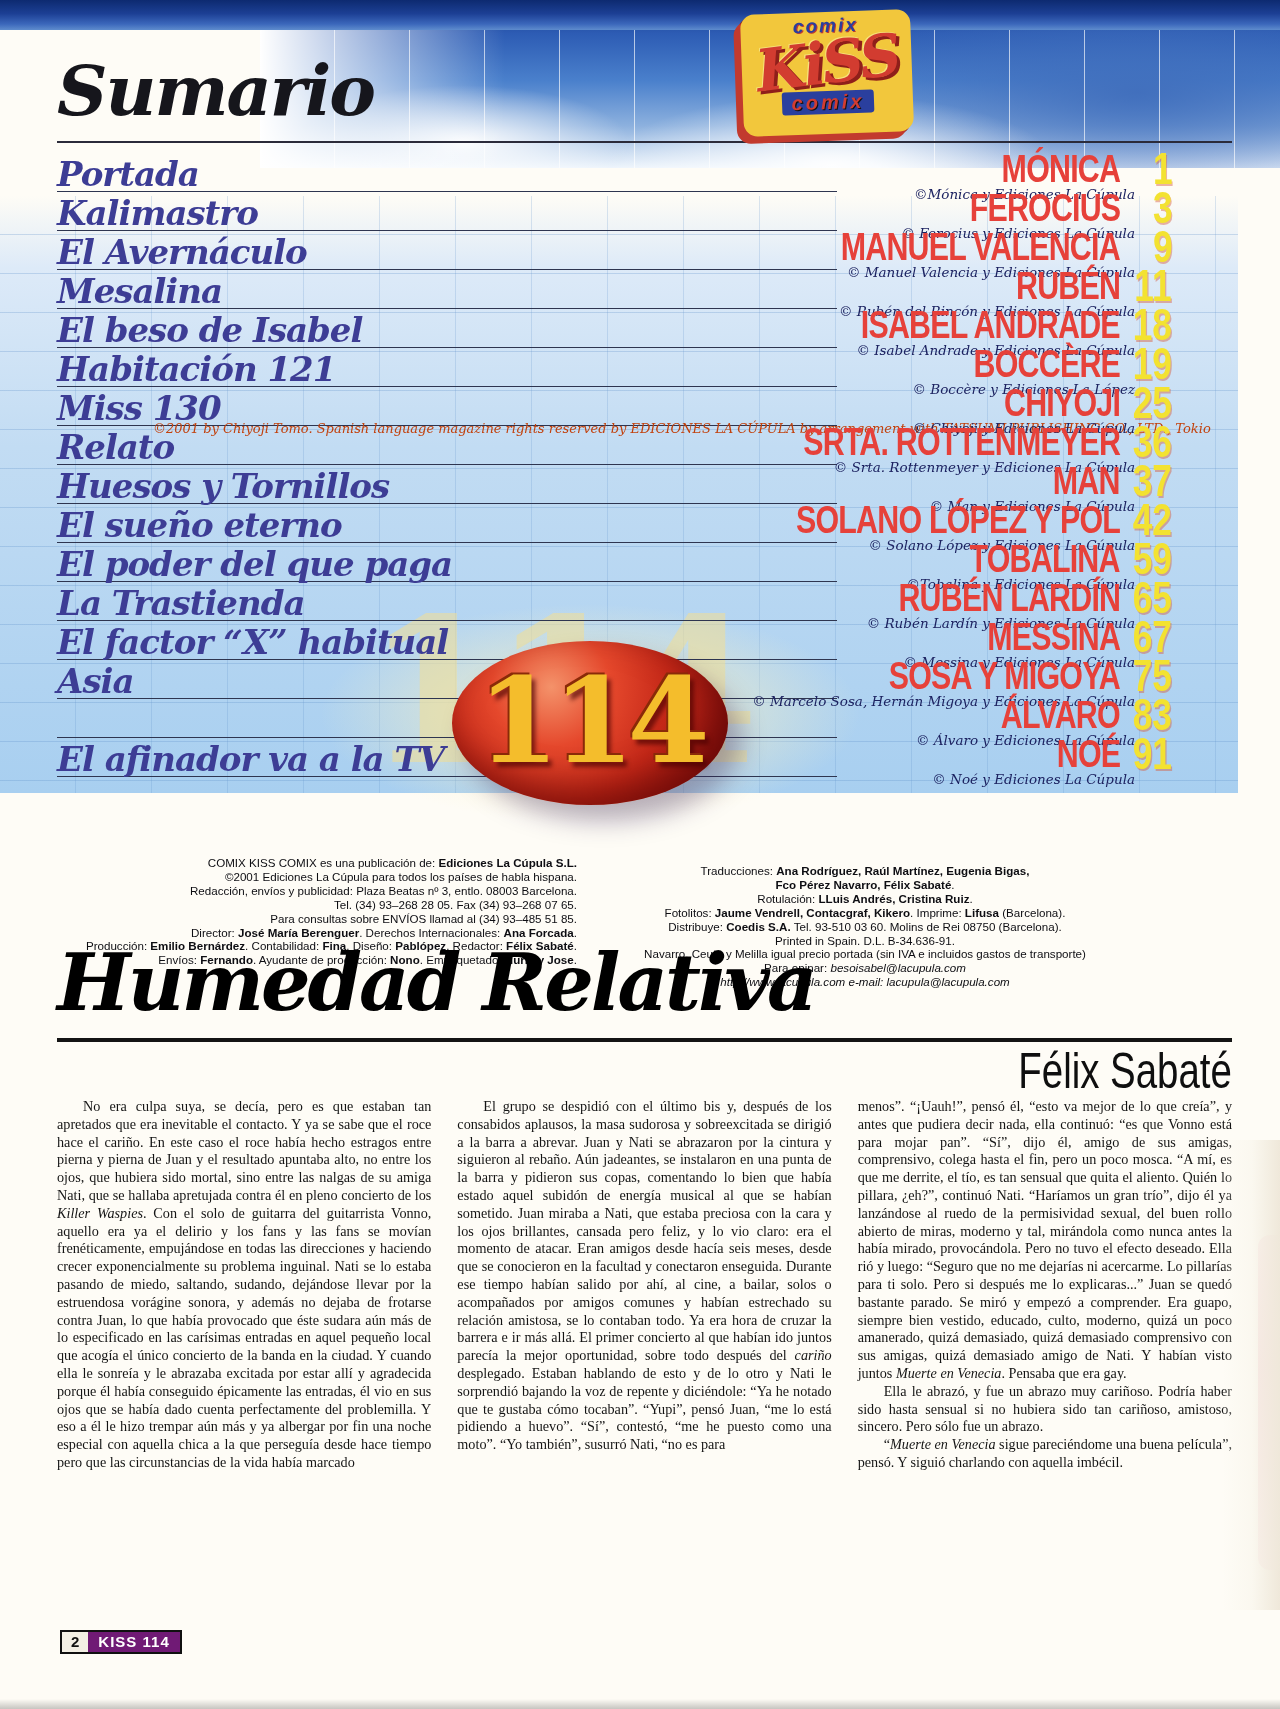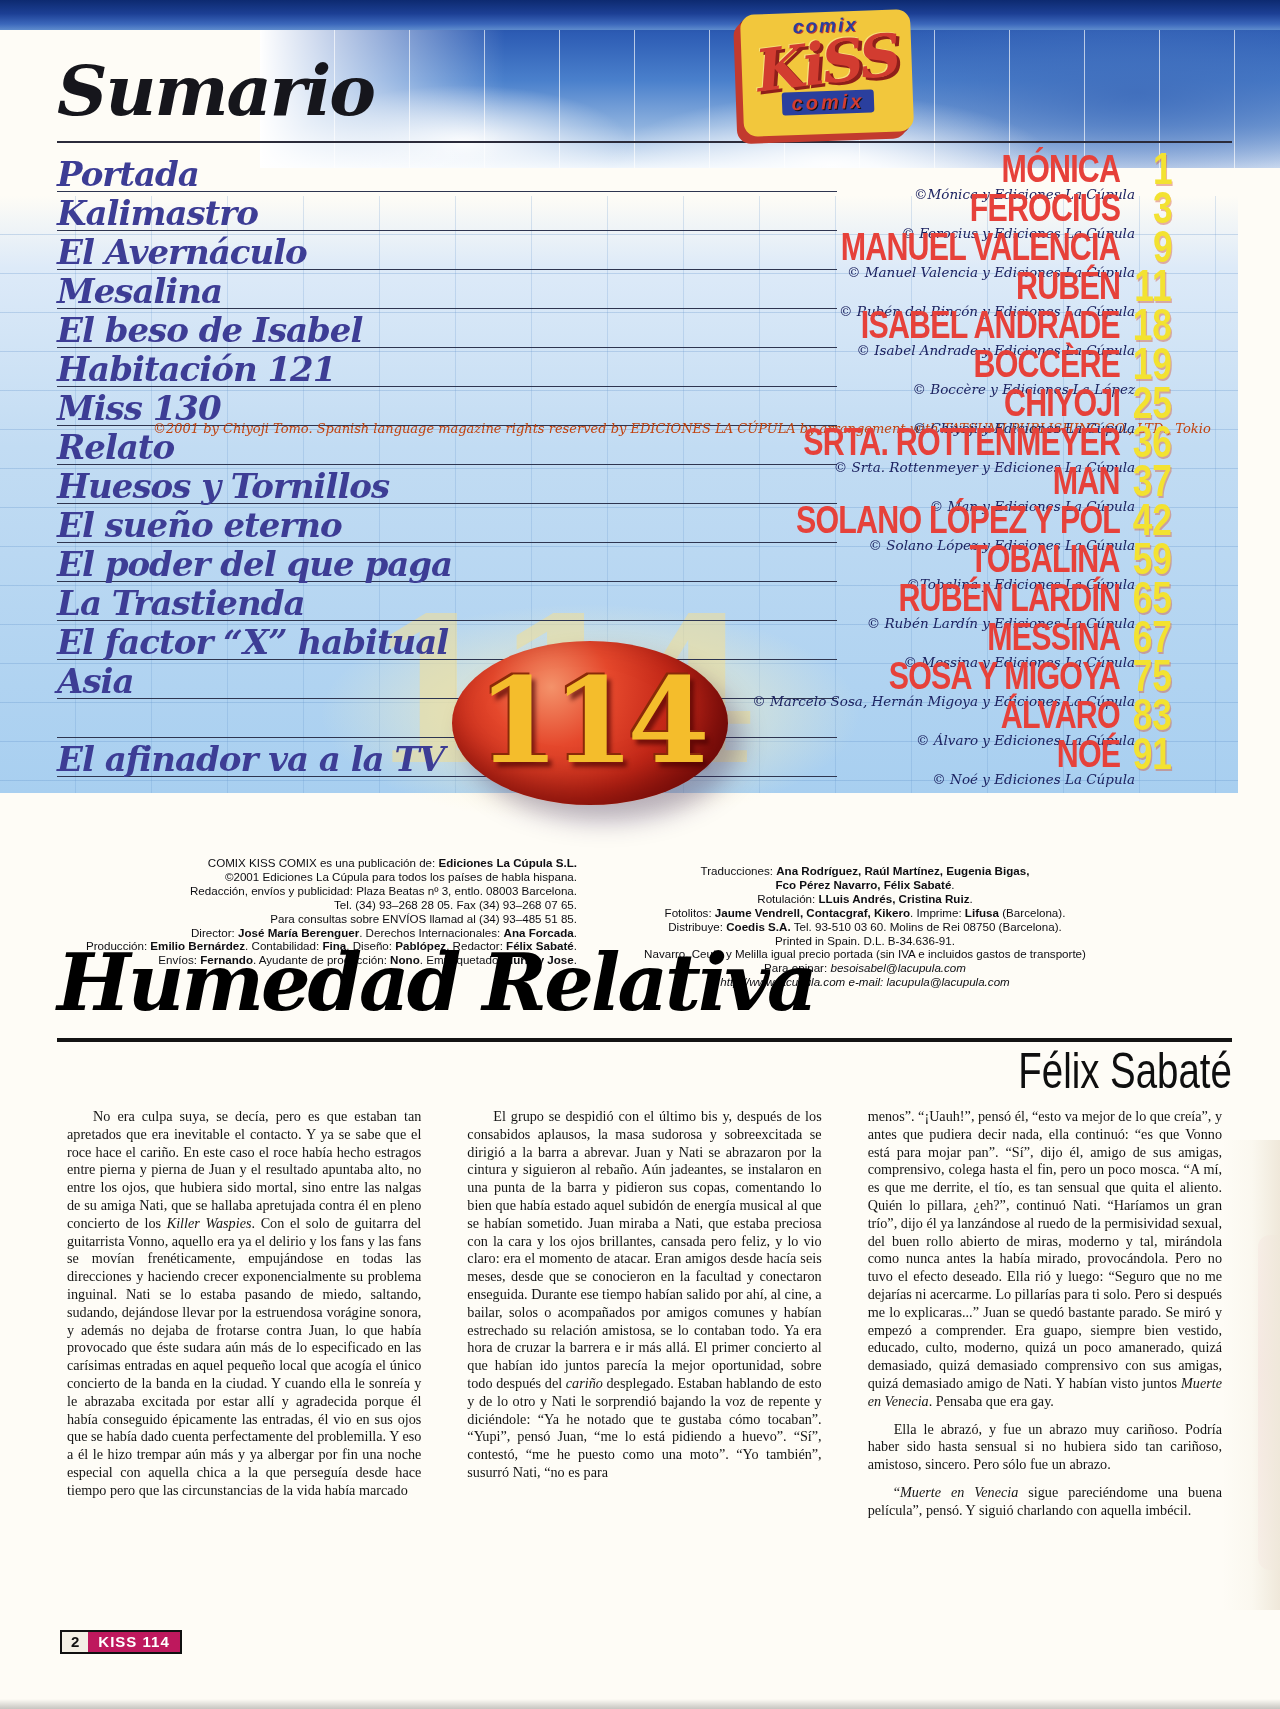--- a/index.html
+++ b/index.html
@@ -77,29 +77,29 @@
   .mast-line .i{font-style:italic}
 
   
   .article-title{position:absolute;left:57px;top:944px;z-index:2;font:600 italic 78px "DejaVu Serif",serif;
     color:#000000;letter-spacing:-3px;line-height:1}
   .article-underline{position:absolute;left:57px;top:1038px;width:1175px;height:3.5px;background:#141414;z-index:2}
   .byline{position:absolute;right:48px;top:1046px;z-index:2;font:400 48px "Liberation Sans",sans-serif;
     color:#0f0f0f;transform:scale(.8,1.05);transform-origin:right top;letter-spacing:0;line-height:1}
   .cols{position:absolute;left:57px;top:1098px;width:1175px;display:flex;gap:26px;z-index:2}
   .col{flex:1;font:400 14.2px/17.8px "Liberation Serif",serif;color:#141414;text-align:justify}
-  .col p{margin:10px}
+  .col p{margin:0}
   .col p.ind{text-indent:26px}
   .col .i{font-style:italic}
 
   
   .footer-badge{position:absolute;left:60px;top:1630px;display:inline-flex;border:2.5px solid #101010;
     background:#f3efe4;z-index:3}
   .fb-num{padding:1px 9px 2px;font:700 15px "Liberation Sans",sans-serif;color:#101010}
-  .fb-label{background:#be185d;color:#fff;padding:1px 10px 2px;font:700 15px "Liberation Sans",sans-serif;letter-spacing:1px}
+  .fb-label{background:#701a75;color:#fff;padding:1px 10px 2px;font:700 15px "Liberation Sans",sans-serif;letter-spacing:1px}
 
   
   .edge-pink{position:absolute;right:0;top:1235px;width:22px;height:335px;z-index:7;
     background:linear-gradient(180deg,#f2bcca,#e68da7 40%,#f3c6d1);border-radius:12px 0 0 12px;opacity:.92}
   .edge-fade{position:absolute;right:0;top:1140px;width:58px;height:470px;z-index:8;
     background:linear-gradient(90deg,rgba(254,252,246,0) 0%,rgba(250,247,238,.85) 52%,#efe8da 100%)}
   .bottom-shadow{position:absolute;left:0;bottom:0;width:1280px;height:10px;z-index:9;
     background:linear-gradient(180deg,rgba(0,0,0,0),rgba(0,0,0,.22))}
 </style>
 </head>

